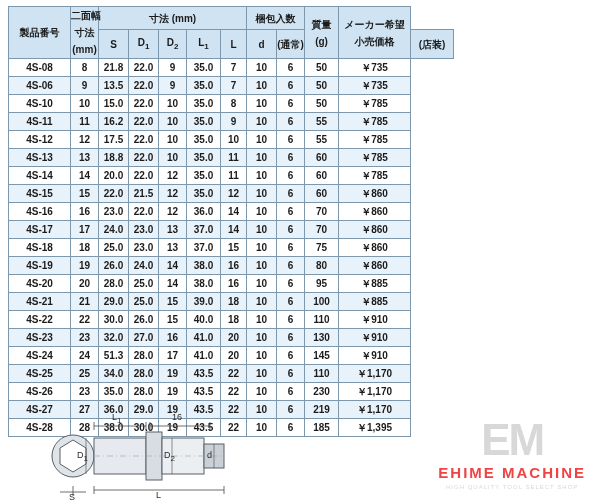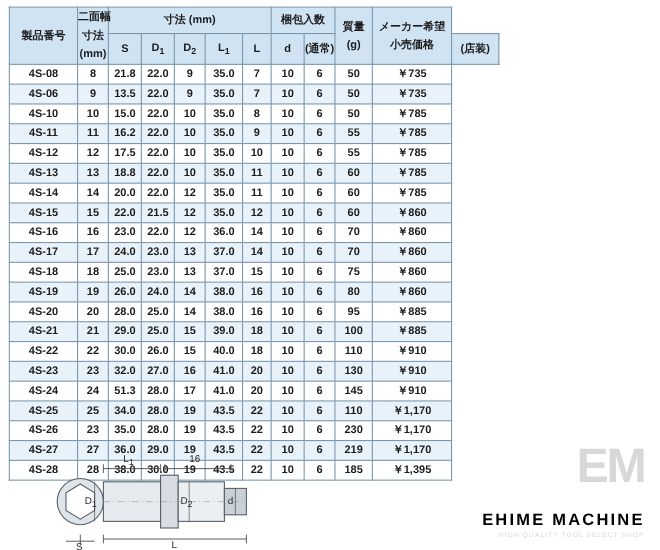--- a/index.html
+++ b/index.html
@@ -53,23 +53,23 @@
   col.c-n{width:30px;}
   col.c-t{width:28px;}
   col.c-g{width:34px;}
   col.c-p{width:72px;}
 
   
   .drawing{position:absolute;left:40px;top:404px;width:250px;height:92px;}
   .dim-label{position:absolute;font-size:9px;color:#2b2b2b;font-family:"Liberation Sans",sans-serif;}
 
   
-  .logo{position:absolute;right:14px;bottom:16px;text-align:right;color:#d2d2d2;}
+  .logo{position:absolute;right:14px;bottom:16px;text-align:center;color:#d2d2d2;}
   .logo .em{font-size:44px;font-weight:bold;letter-spacing:-2px;line-height:44px;color:#d8d8d8;}
-  .logo .name{font-size:15px;font-weight:bold;letter-spacing:2px;color:#000000;margin-top:18px;}
+  .logo .name{font-size:15px;font-weight:bold;letter-spacing:2px;color:#ef4444;margin-top:2px;}
   .logo .tag{font-size:6px;letter-spacing:1px;color:#d8d8d8;margin-top:3px;}
 </style>
 </head>
 <body>
 
 <div class="sheet">
 
   <table class="spec">
     <colgroup>
       <col class="c-code">

